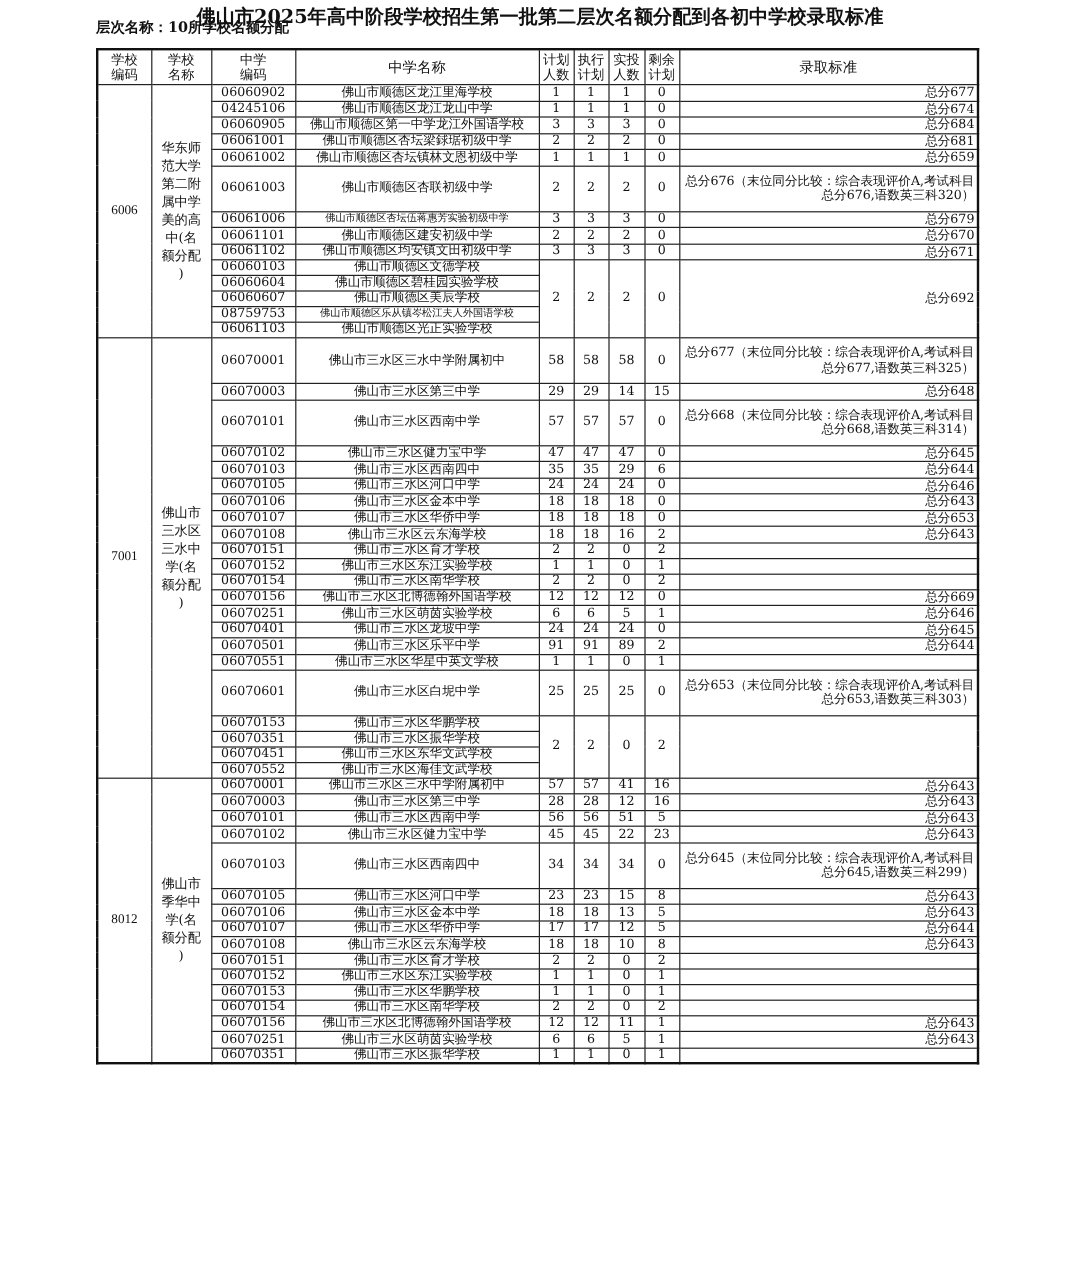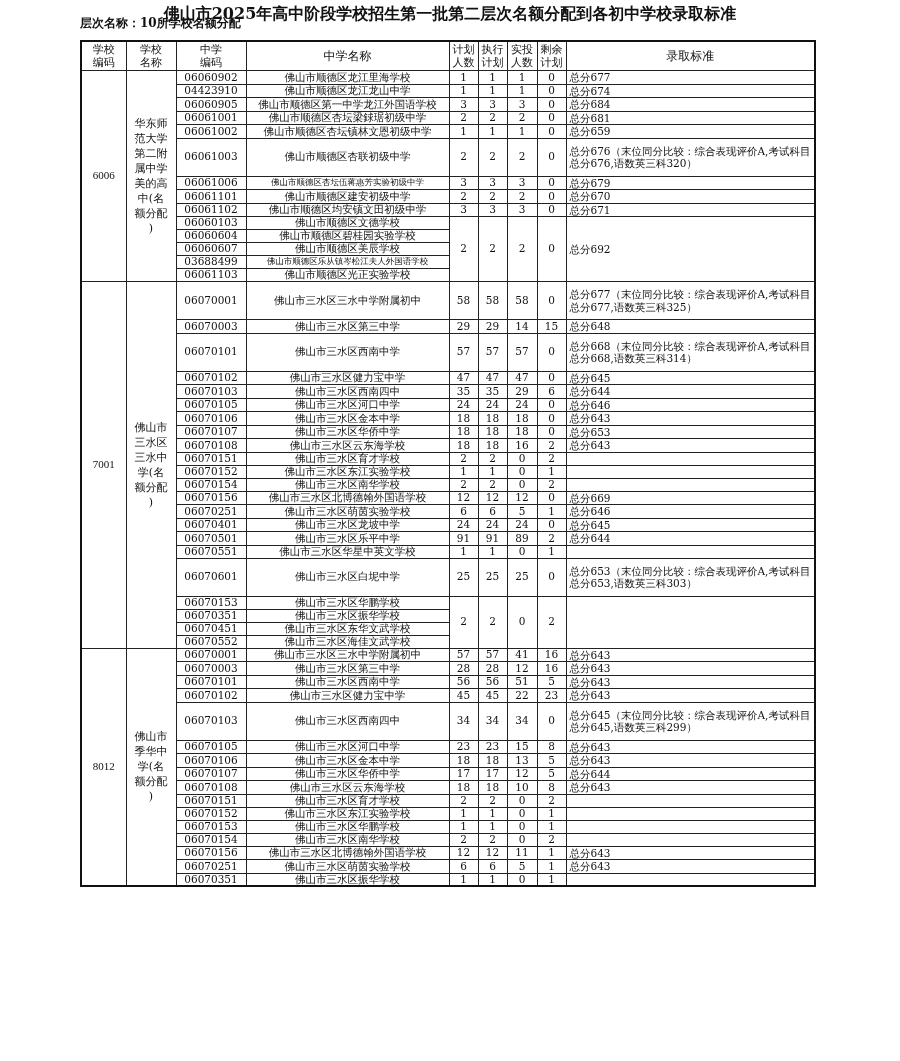--- a/index.html
+++ b/index.html
@@ -5,21 +5,21 @@
   html,body{margin:0;padding:0;background:#fff;}
   body{width:900px;height:1061px;position:relative;overflow:hidden;font-family:"DejaVu Serif","Liberation Serif",serif;color:#111;}
   .title{position:absolute;left:0;top:4px;width:900px;text-align:center;font-size:16px;font-weight:bold;letter-spacing:0px;}
   .level{position:absolute;left:80px;top:15px;font-size:12px;font-weight:bold;}
   table{position:absolute;left:80px;top:40px;border-collapse:collapse;table-layout:fixed;width:734px;font-size:10.5px;}
   td,th{border:1px solid #222;padding:0 2px;line-height:11.5px;overflow:hidden;white-space:nowrap;}
   th{font-weight:normal;font-size:11px;line-height:13px;height:28px;}
   table{border:2px solid #111;}
   td.c{text-align:center;}
   td.l{text-align:left;padding-left:3px;}
-  td.crit{white-space:normal;line-height:12.5px;font-size:10.5px;}
+  td.crit{white-space:normal;line-height:12.5px;font-size:10.5px;text-align:right;}
   td.sname{white-space:normal;text-align:center;line-height:15px;font-size:11px;vertical-align:middle;}
   td.scode{text-align:center;vertical-align:middle;font-size:11px;font-family:Liberation Serif, serif;}
   td.name-small{font-size:8.5px;}
   tr{height:12.5px;}
 </style>
 </head>
 <body>
 
 <div class="title">佛山市2025年高中阶段学校招生第一批第二层次名额分配到各初中学校录取标准</div>
 <div class="level">层次名称：10所学校名额分配</div>
@@ -87,21 +87,21 @@
 )</td>
         <td class="c">06060902</td>
         <td class="c">佛山市顺德区龙江里海学校</td>
         <td class="c" rowspan="1">1</td>
         <td class="c" rowspan="1">1</td>
         <td class="c" rowspan="1">1</td>
         <td class="c" rowspan="1">0</td>
         <td class="l crit" rowspan="1">总分677</td>
       </tr>
       <tr style="height: 13px;">
-        <td class="c">04423910</td>
+        <td class="c">04245106</td>
         <td class="c">佛山市顺德区龙江龙山中学</td>
         <td class="c" rowspan="1">1</td>
         <td class="c" rowspan="1">1</td>
         <td class="c" rowspan="1">1</td>
         <td class="c" rowspan="1">0</td>
         <td class="l crit" rowspan="1">总分674</td>
       </tr>
       <tr style="height: 13px;">
         <td class="c">06060905</td>
         <td class="c">佛山市顺德区第一中学龙江外国语学校</td>
@@ -176,21 +176,21 @@
       </tr>
       <tr style="height: 13px;">
         <td class="c">06060604</td>
         <td class="c">佛山市顺德区碧桂园实验学校</td>
       </tr>
       <tr style="height: 13px;">
         <td class="c">06060607</td>
         <td class="c">佛山市顺德区美辰学校</td>
       </tr>
       <tr style="height: 13px;">
-        <td class="c">03688499</td>
+        <td class="c">08759753</td>
         <td class="c name-small">佛山市顺德区乐从镇岑松江夫人外国语学校</td>
       </tr>
       <tr style="height: 13px;">
         <td class="c">06061103</td>
         <td class="c">佛山市顺德区光正实验学校</td>
       </tr>
       <tr style="height: 38px;">
         <td class="scode" rowspan="22">7001</td>
         <td class="sname" rowspan="22" style="white-space: pre-line;">佛山市
 三水区

